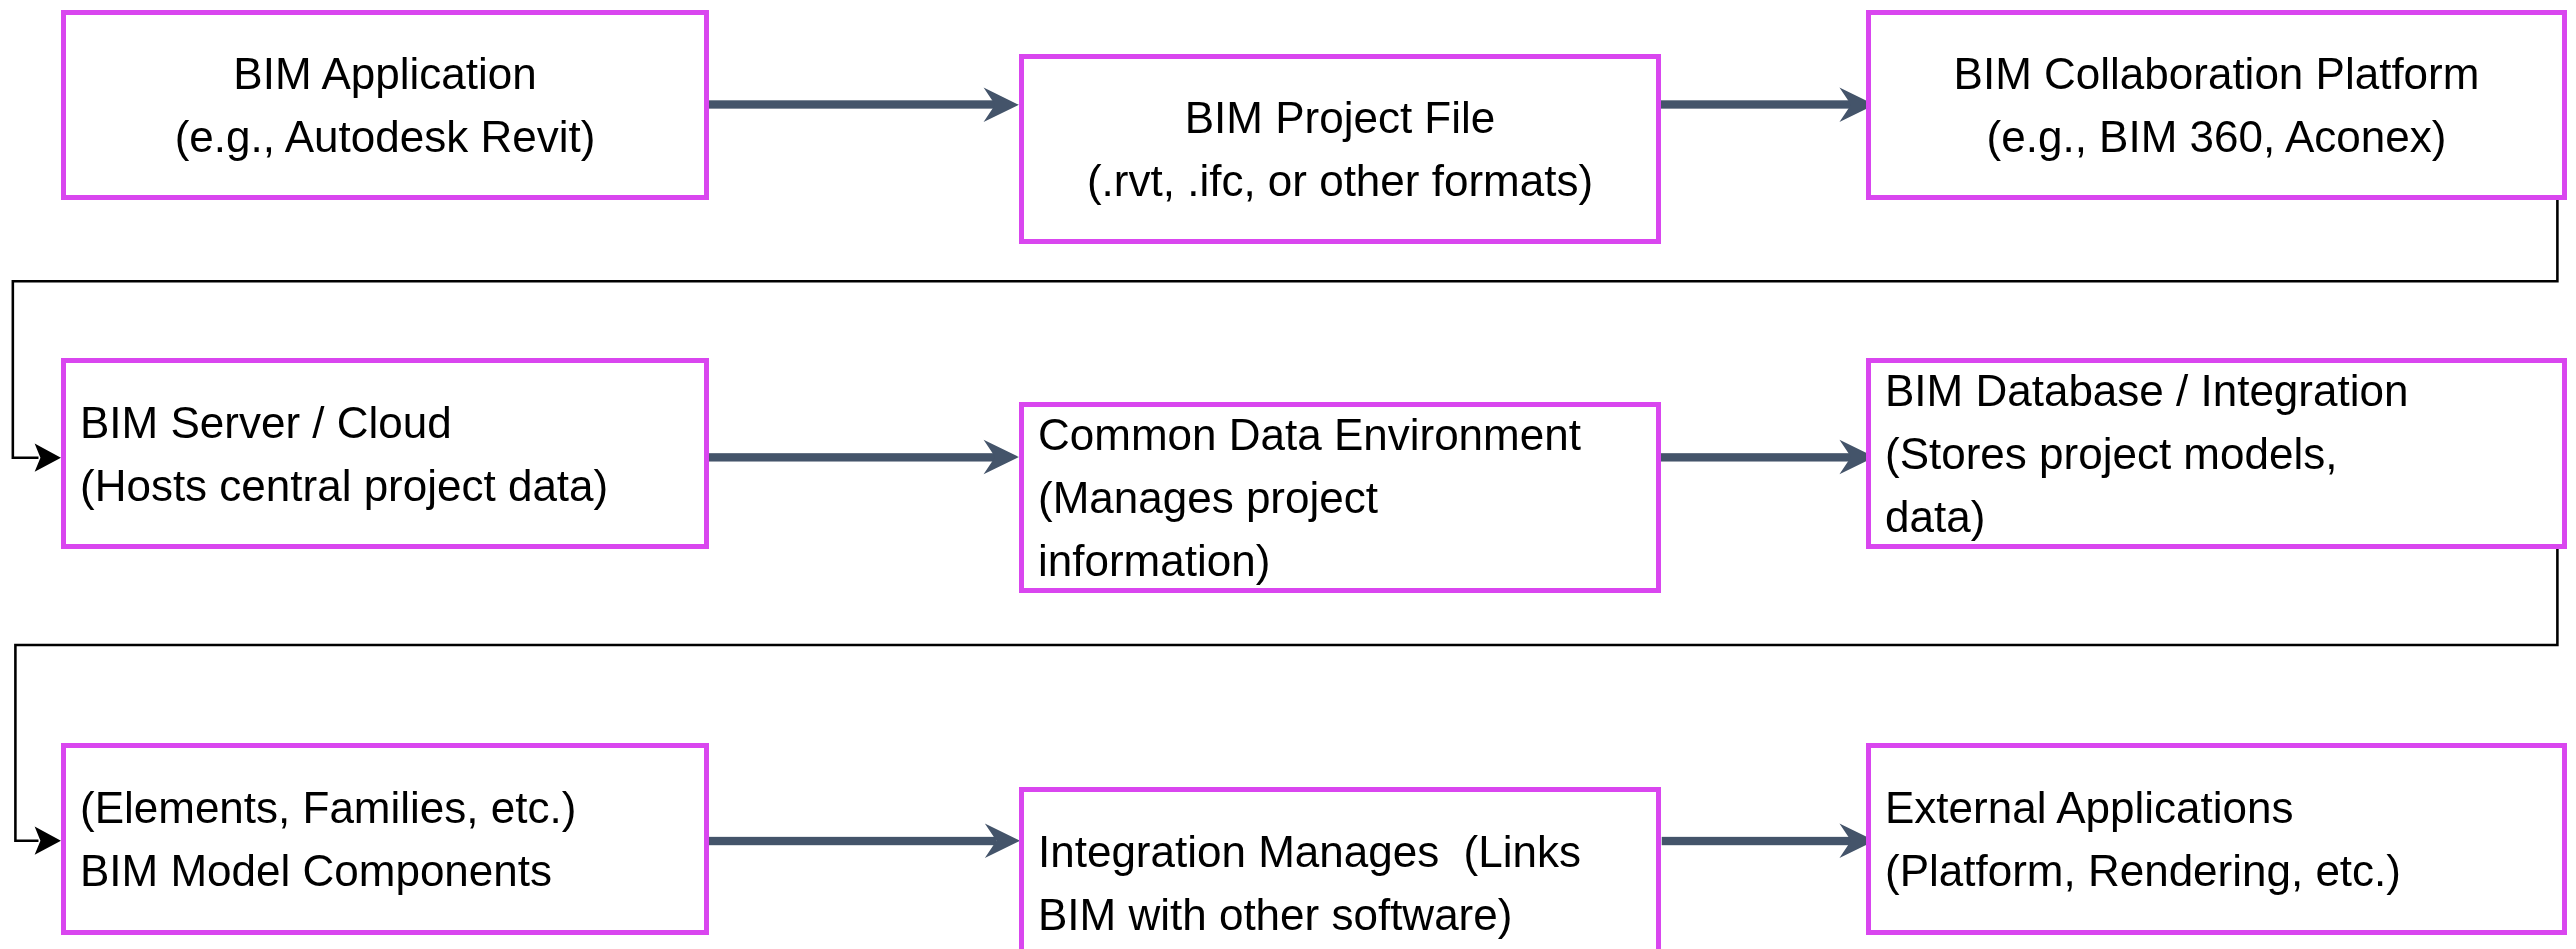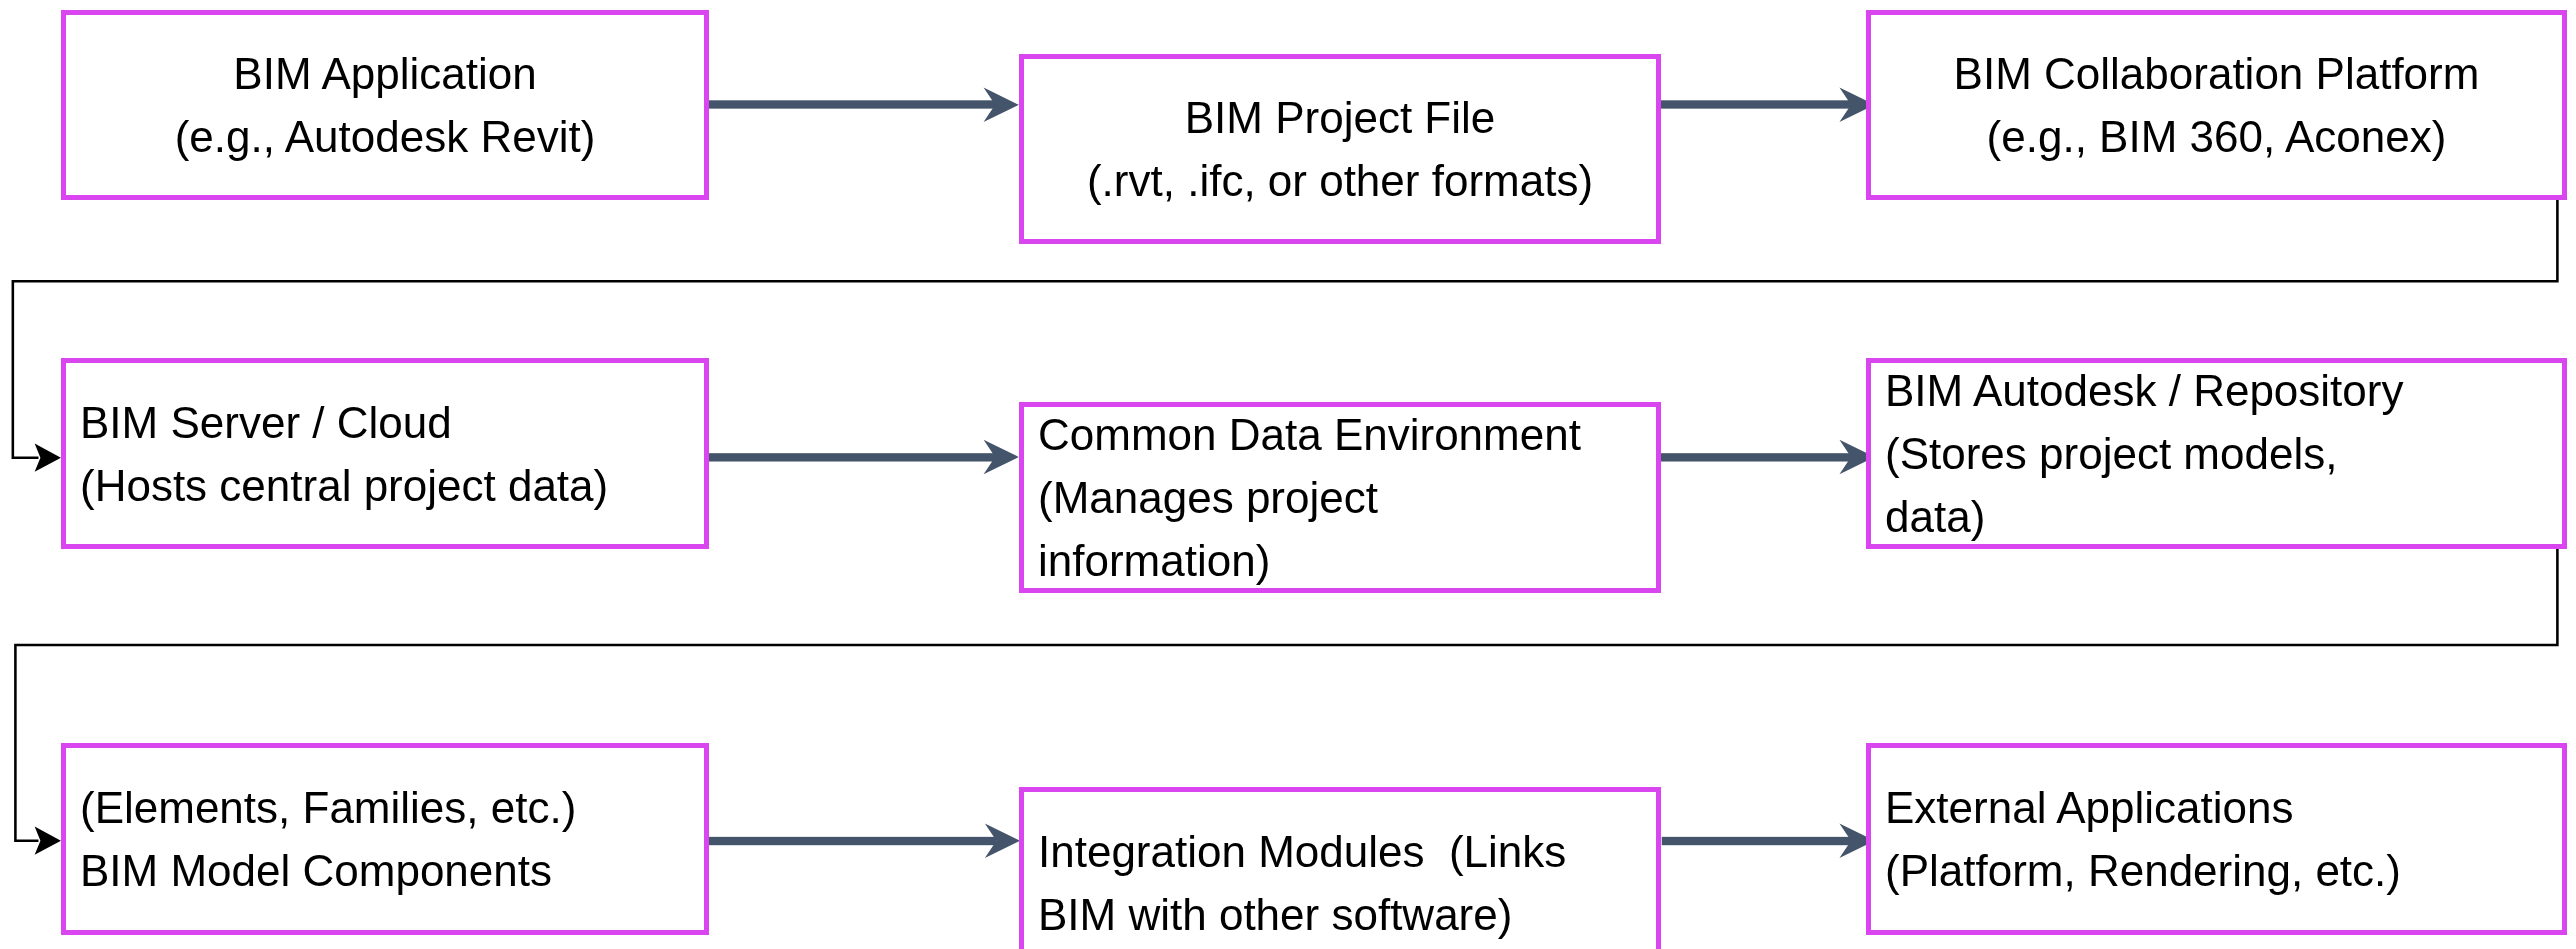--- a/index.html
+++ b/index.html
@@ -105,31 +105,31 @@
   <div class="node c1 r2 left">
     <div class="line">BIM Server / Cloud</div>
     <div class="line">(Hosts central project data)</div>
   </div>
   <div class="node c2 r2 left">
     <div class="line">Common Data Environment</div>
     <div class="line">(Manages project</div>
     <div class="line">information)</div>
   </div>
   <div class="node c3 r2 left">
-    <div class="line">BIM Autodesk / Repository</div>
+    <div class="line">BIM Database / Integration</div>
     <div class="line">(Stores project models,</div>
     <div class="line">data)</div>
   </div>
 
   <div class="node c1 r3 left">
     <div class="line">(Elements, Families, etc.)</div>
     <div class="line">BIM Model Components</div>
   </div>
   <div class="node c2 r3 left">
-    <div class="line">Integration Modules  (Links</div>
+    <div class="line">Integration Manages  (Links</div>
     <div class="line">BIM with other software)</div>
   </div>
   <div class="node c3 r3 left">
     <div class="line">External Applications</div>
     <div class="line">(Platform, Rendering, etc.)</div>
   </div>
 
 </div>
 
 

